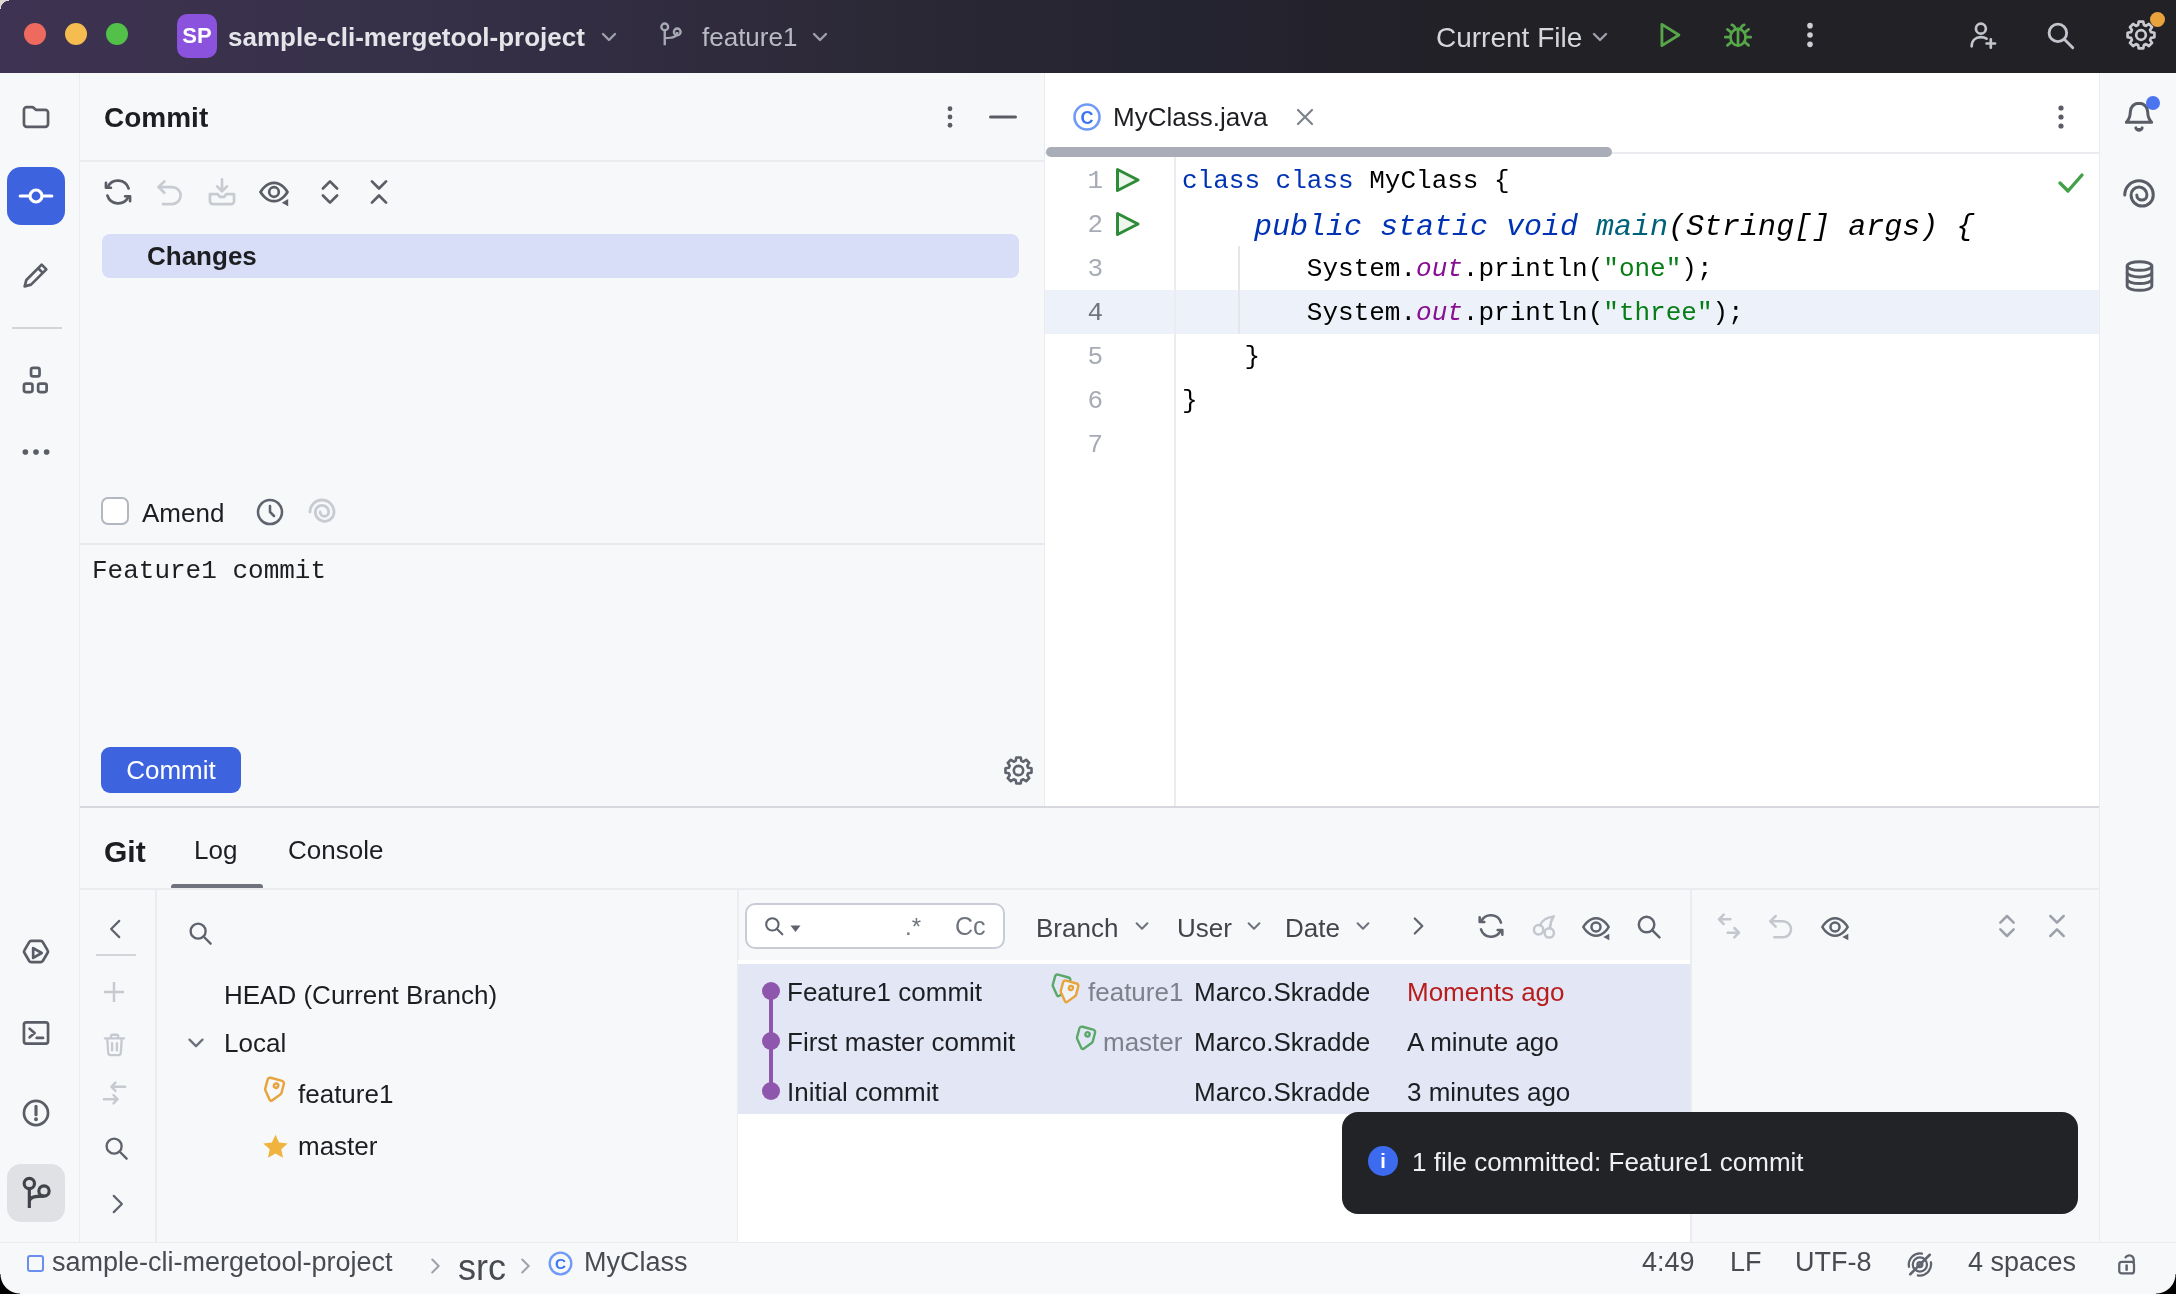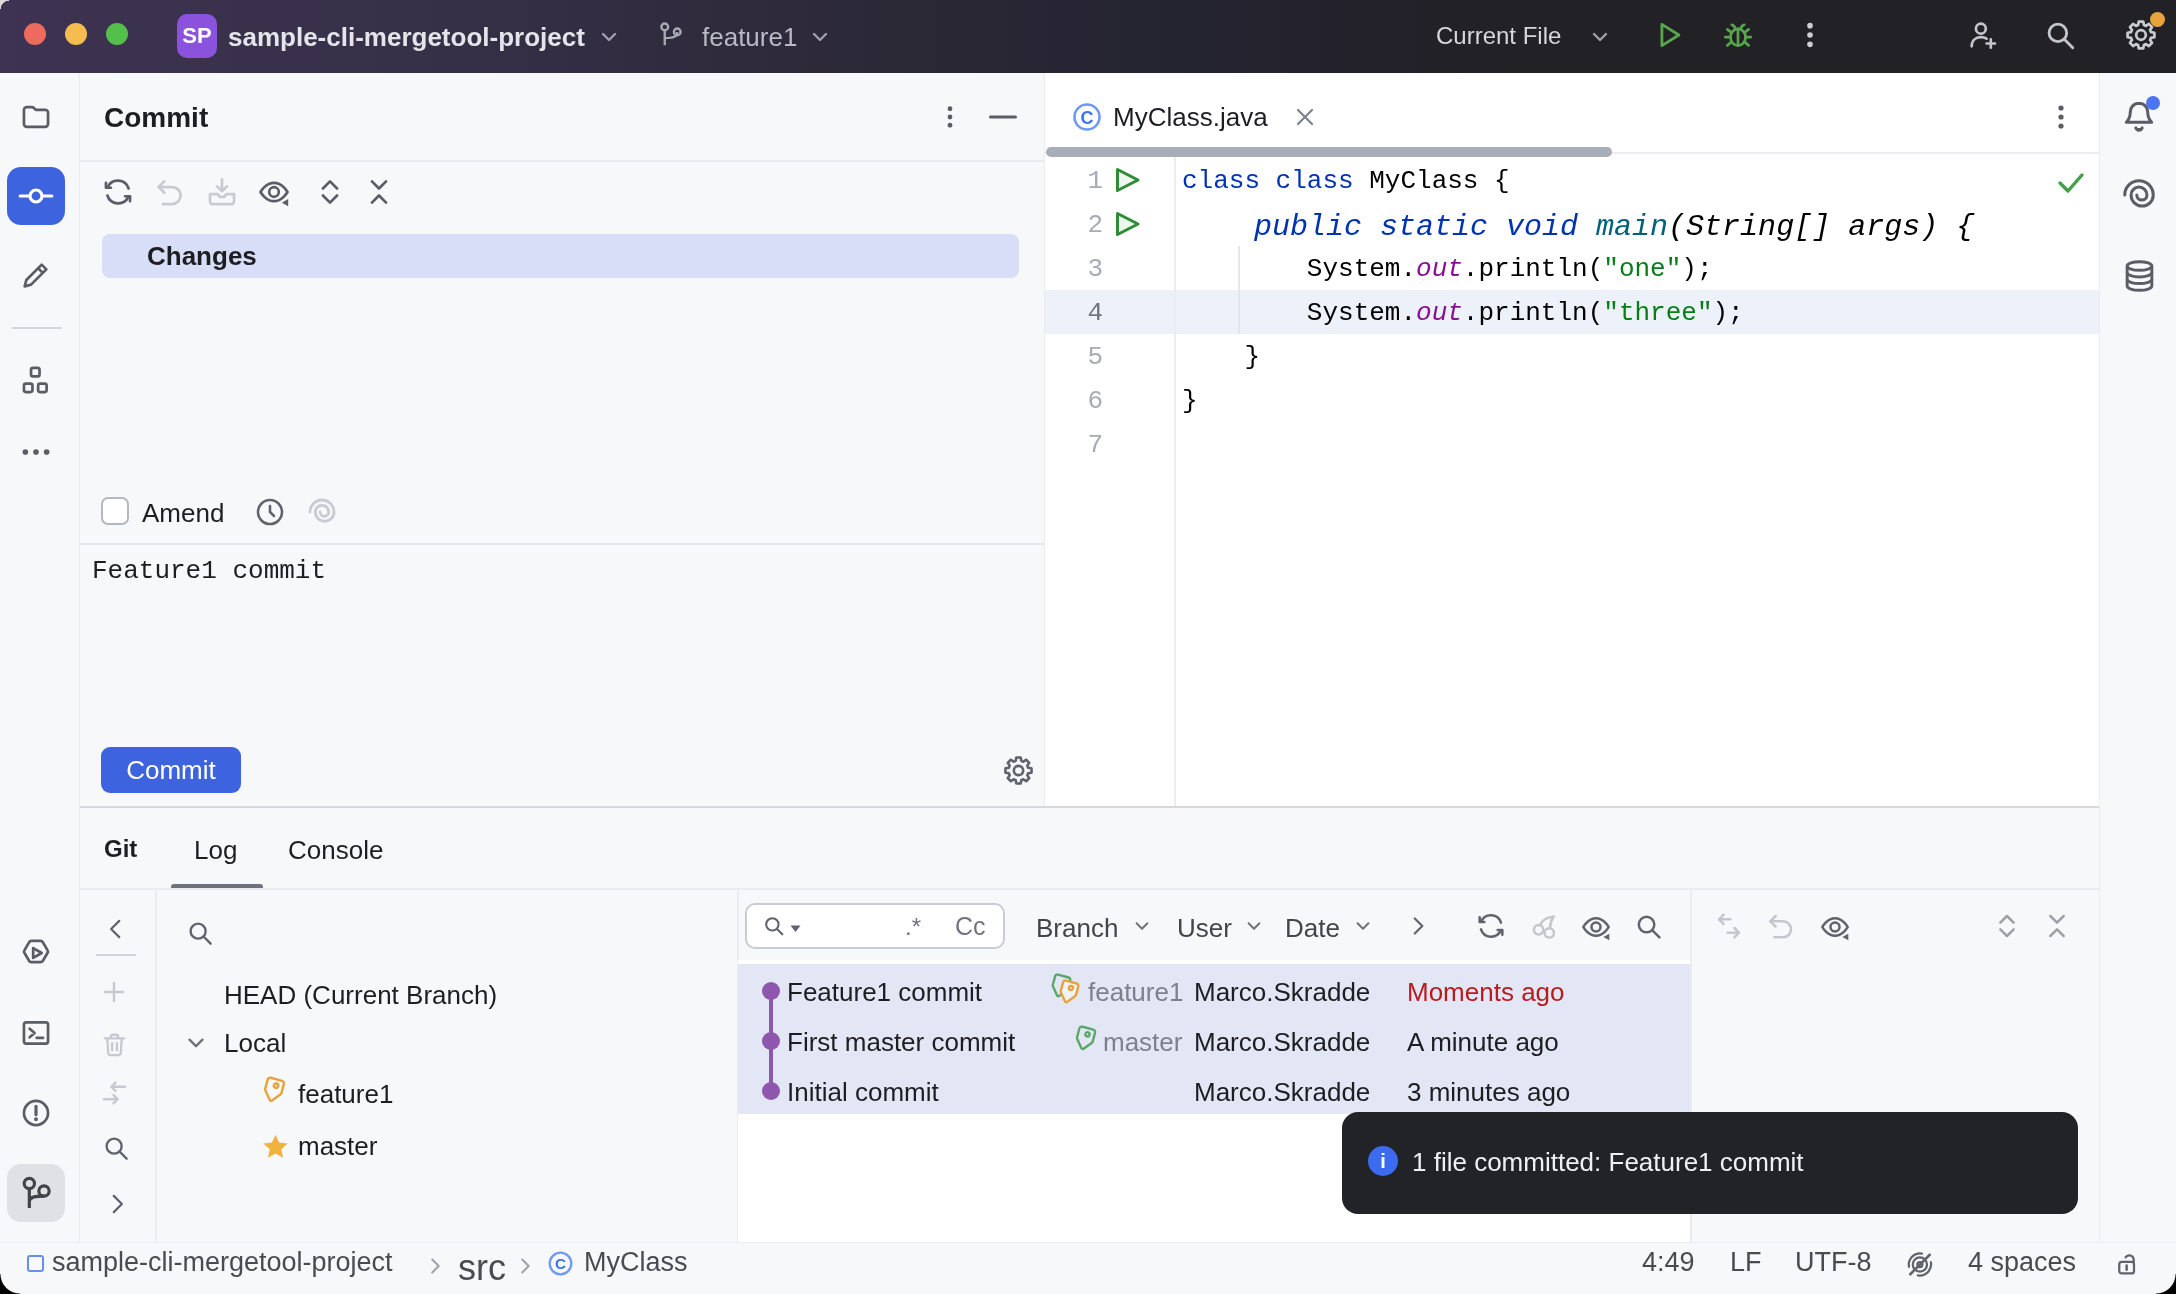--- a/index.html
+++ b/index.html
@@ -29,21 +29,21 @@
       <g fill="none" stroke="#a7aab3" stroke-width="1.9">
         <circle cx="7" cy="5.5" r="2.7"></circle>
         <circle cx="17" cy="9.5" r="2.7"></circle>
         <path d="M7 8.2v12M7 14.5c7 0 10-1.2 10-5"></path>
       </g>
     </svg>
   <div class="txt" style="left:702px;top:22px;font-size:26px;color:#b7bac2;">feature1</div>
   <svg class="abs" style="left:808px;top:27px;" width="24" height="20" viewBox="0 0 24 20">
       <path d="M6 7l6 6 6-6" fill="none" stroke="#9ea1ab" stroke-width="2.4" stroke-linecap="round" stroke-linejoin="round"></path>
     </svg>
-  <div class="txt" style="left:1436px;top:22px;font-size:24px;color:#d5d7db;">Current File</div>
+  <div class="txt" style="left:1436px;top:22px;font-size:28px;color:#d5d7db;">Current File</div>
   <svg class="abs" style="left:1588px;top:27px;" width="24" height="20" viewBox="0 0 24 20">
       <path d="M6 7l6 6 6-6" fill="none" stroke="#9ea1ab" stroke-width="2.4" stroke-linecap="round" stroke-linejoin="round"></path>
     </svg>
   <svg class="abs" style="left:1652px;top:18px" width="34" height="34" viewBox="0 0 24 24">
       <path d="M7 4.5l12 7.5-12 7.5z" fill="none" stroke="#57a64a" stroke-width="2" stroke-linejoin="round"></path>
     </svg>
   <svg class="abs" style="left:1721px;top:18px" width="34" height="34" viewBox="0 0 24 24">
       <g fill="none" stroke="#57a64a" stroke-width="1.9" stroke-linecap="round">
         <ellipse cx="12" cy="13.6" rx="5.3" ry="5.9"></ellipse>
         <path d="M12 7.7v11.8"></path>
@@ -287,21 +287,21 @@
     </svg>
 
   <div class="txt mono" style="left:1182px;top:166px;font-size:26px;color:#000;"><span style="color:#0033b3">class class</span> MyClass {</div>
   <div class="txt mono" style="left:1182px;top:210px;font-size:30px;color:#000;font-style:italic;">&nbsp;&nbsp;&nbsp;&nbsp;<span style="color:#0033b3">public static void</span> <span style="color:#00627a">main</span>(String[] args) {</div>
   <div class="txt mono" style="left:1182px;top:254px;font-size:26px;color:#000;">&nbsp;&nbsp;&nbsp;&nbsp;&nbsp;&nbsp;&nbsp;&nbsp;System.<span style="color:#871094;font-style:italic;">out</span>.println(<span style="color:#067d17">"one"</span>);</div>
   <div class="txt mono" style="left:1182px;top:298px;font-size:26px;color:#000;">&nbsp;&nbsp;&nbsp;&nbsp;&nbsp;&nbsp;&nbsp;&nbsp;System.<span style="color:#871094;font-style:italic;">out</span>.println(<span style="color:#067d17">"three"</span>);</div>
   <div class="txt mono" style="left:1182px;top:342px;font-size:26px;color:#000;">&nbsp;&nbsp;&nbsp;&nbsp;}</div>
   <div class="txt mono" style="left:1182px;top:386px;font-size:26px;color:#000;">}</div>
 
   <div class="abs" style="left:80px;top:806px;width:2019px;height:1.5px;background:#d6d8dd;"></div>
-  <div class="txt" style="left:104px;top:835px;font-size:24px;font-weight:bold;color:#1d1e22;">Git</div>
+  <div class="txt" style="left:104px;top:835px;font-size:30px;font-weight:bold;color:#1d1e22;">Git</div>
   <div class="txt" style="left:194px;top:835px;font-size:26px;color:#1d1e22;">Log</div>
   <div class="txt" style="left:288px;top:835px;font-size:26px;color:#1d1e22;">Console</div>
   <div class="abs" style="left:171px;top:884px;width:92px;height:6px;border-radius:3px;background:#6e727c;"></div>
   <div class="abs" style="left:80px;top:888px;width:2019px;height:1.5px;background:#ebecf0;"></div>
 
   <div class="abs" style="left:155px;top:889px;width:1.5px;height:353px;background:#ebecf0;"></div>
   <div class="abs" style="left:737px;top:889px;width:1.5px;height:353px;background:#ebecf0;"></div>
   <div class="abs" style="left:1690px;top:889px;width:1.5px;height:353px;background:#ebecf0;"></div>
 
   <div class="abs" style="left:738px;top:960px;width:952px;height:282px;background:#fff;"></div>

